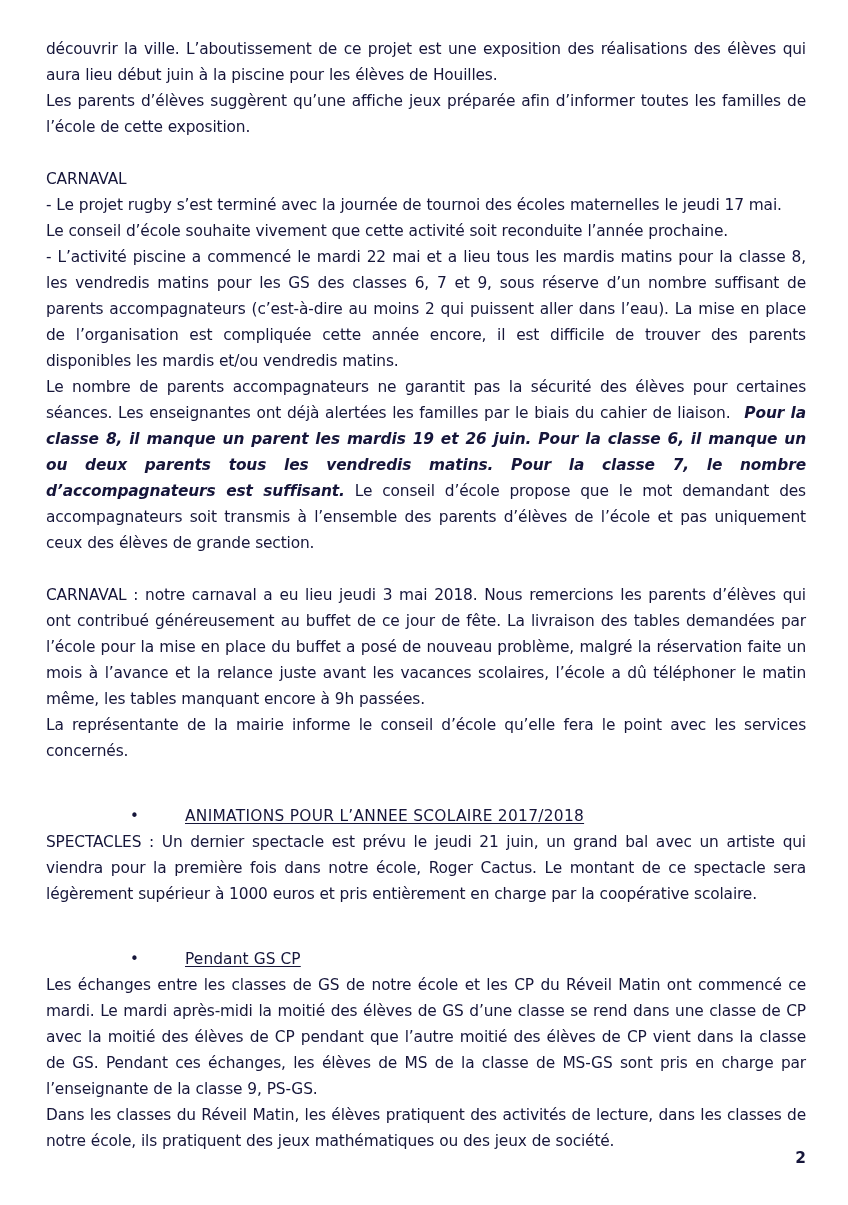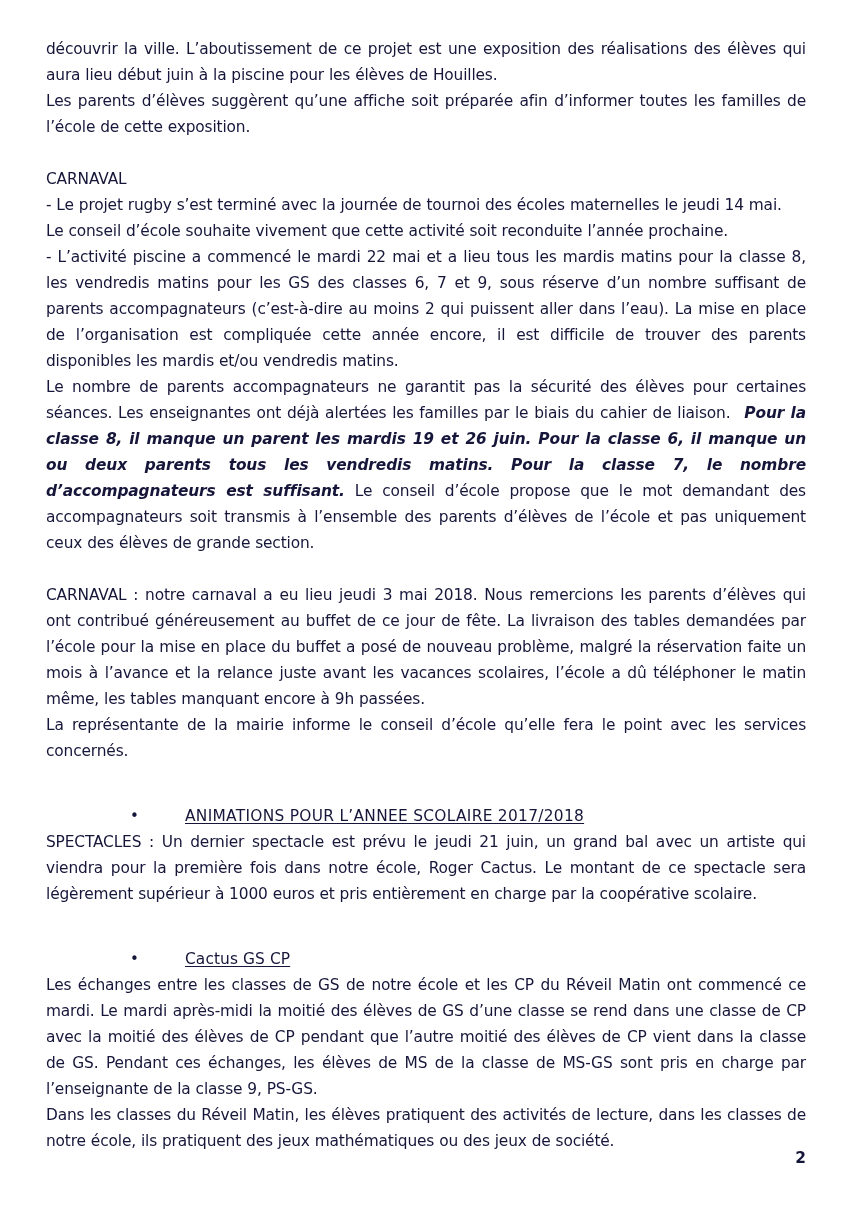--- a/index.html
+++ b/index.html
@@ -105,27 +105,27 @@
 </style>
 </head>
 <body>
 
 <div id="page">
 
   <div id="content">
 
     <p class="para">découvrir la ville. L’aboutissement de ce projet est une exposition des réalisations des élèves qui aura lieu début juin à la piscine pour les élèves de Houilles.</p>
 
-    <p class="para">Les parents d’élèves suggèrent qu’une affiche soit préparée afin d’informer toutes les familles de l’école de cette exposition.</p>
+    <p class="para">Les parents d’élèves suggèrent qu’une affiche jeux préparée afin d’informer toutes les familles de l’école de cette exposition.</p>
 
     <div class="gap-line"></div>
 
     <p class="para noj">CARNAVAL</p>
 
-    <p class="para">- Le projet rugby s’est terminé avec la journée de tournoi des écoles maternelles le jeudi 14 mai.</p>
+    <p class="para">- Le projet rugby s’est terminé avec la journée de tournoi des écoles maternelles le jeudi 17 mai.</p>
 
     <p class="para">Le conseil d’école souhaite vivement que cette activité soit reconduite l’année prochaine.</p>
 
     <p class="para">- L’activité piscine a commencé le mardi 22 mai et a lieu tous les mardis matins pour la classe 8, les vendredis matins pour les GS des classes 6, 7 et 9,  sous réserve d’un nombre suffisant de parents accompagnateurs (c’est-à-dire au moins 2 qui puissent aller dans l’eau). La mise en place de l’organisation est compliquée cette année encore, il est difficile de trouver des parents disponibles les mardis et/ou vendredis matins.</p>
 
     <p class="para">
       <span>Le nombre de parents accompagnateurs ne garantit pas la sécurité des élèves pour certaines séances. Les enseignantes ont déjà alertées les familles par le biais du cahier de liaison. </span><span class="strong-it">Pour la classe 8, il manque un parent les mardis 19 et 26 juin. Pour la classe 6, il manque un ou deux parents tous les vendredis matins. Pour la classe 7, le nombre d’accompagnateurs est suffisant.</span><span> Le conseil d’école propose que le mot demandant des accompagnateurs soit transmis à l’ensemble des parents d’élèves de l’école et pas uniquement ceux des élèves de grande section.</span>
     </p>
 
     <div class="gap-line"></div>
@@ -142,21 +142,21 @@
       <span class="bullet-head heavy">ANIMATIONS  POUR L’ANNEE SCOLAIRE 2017/2018</span>
     </div>
 
     <p class="para">SPECTACLES : Un dernier spectacle est prévu le jeudi 21 juin, un grand bal avec un artiste qui viendra pour la première fois dans notre école, Roger Cactus. Le montant de ce spectacle sera légèrement supérieur à 1000 euros et pris entièrement en charge par la coopérative scolaire.</p>
 
     <div class="gap-line"></div>
     <div class="gap-half"></div>
 
     <div class="bullet-row">
       <span class="bullet-dot"></span>
-      <span class="bullet-head">Cactus GS CP</span>
+      <span class="bullet-head">Pendant GS CP</span>
     </div>
 
     <p class="para">Les échanges entre les classes de GS de notre école et les CP du Réveil Matin ont commencé ce mardi. Le mardi après-midi la moitié des élèves de GS d’une classe se rend dans une classe de CP avec la moitié des élèves de CP pendant que l’autre moitié des élèves de CP vient dans la classe de GS. Pendant ces échanges, les élèves de MS de la classe de MS-GS sont pris en charge par l’enseignante de la classe 9, PS-GS.</p>
 
     <p class="para">Dans les classes du Réveil Matin, les élèves pratiquent des activités de lecture, dans les classes de notre école, ils pratiquent des jeux mathématiques ou des jeux de société.</p>
 
   </div>
 
   <div id="page-number">2</div>
 

